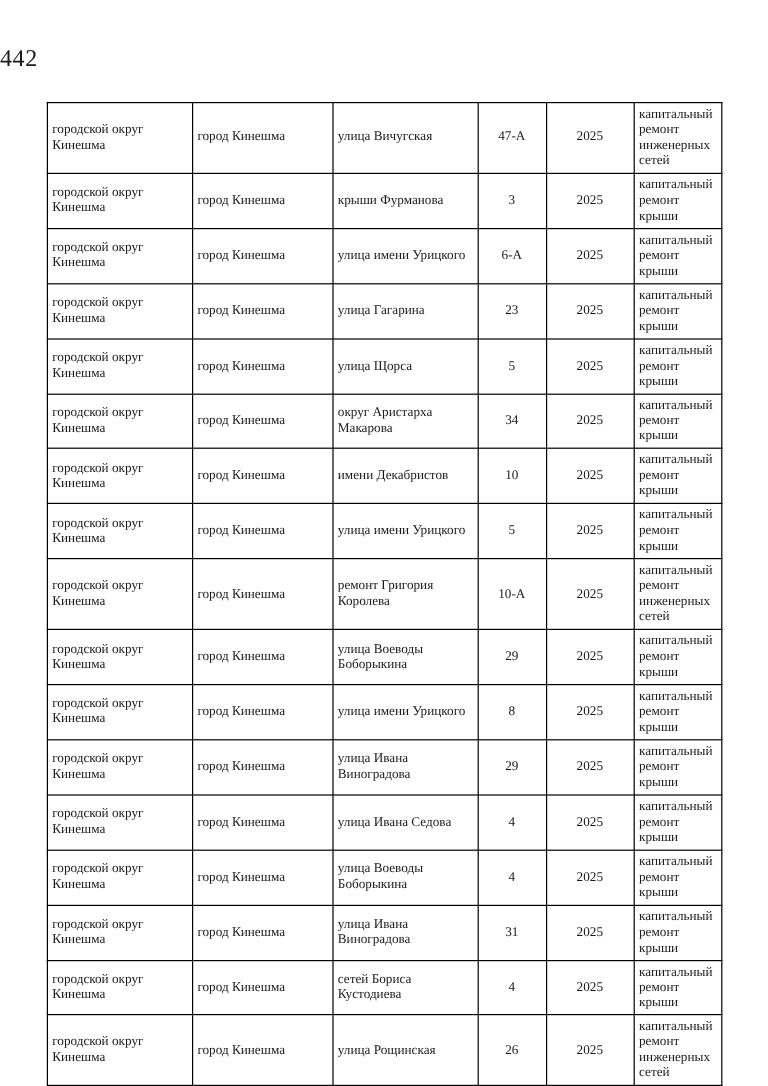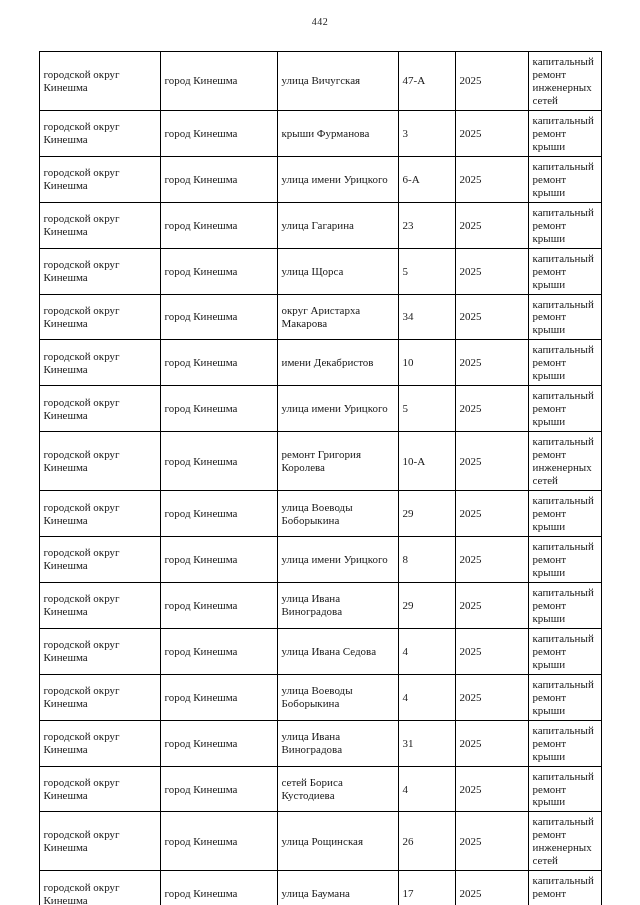--- a/index.html
+++ b/index.html
@@ -8,23 +8,22 @@
     background: #ffffff;
   }
   body {
     width: 640px;
     height: 905px;
     font-family: "Liberation Serif", "DejaVu Serif", serif;
     color: #1a1a1a;
     position: relative;
   }
   .page-number {
-    text-align: center;
-    font-size: 10px;
-    padding-top: 16px;
+    font-size: 20px;
+    padding-top: 38px;
     letter-spacing: 0.5px;
   }
   table.repair-table {
     border-collapse: collapse;
     table-layout: fixed;
     width: 562px;
     margin: 24px auto 0 auto;
     font-size: 11px;
     line-height: 1.18;
   }
@@ -32,20 +31,21 @@
     border: 1px solid #000000;
     vertical-align: middle;
     padding: 3px 4px;
     overflow: hidden;
     word-wrap: break-word;
   }
   td.col-district, td.col-city, td.col-street, td.col-work {
     text-align: left;
   }
   td.col-house, td.col-year {
+    text-align: center;
   }
 </style>
 </head>
 <body>
 
 <div class="page-number">442</div>
 
 <table class="repair-table">
   <colgroup>
     <col style="width:121px">

